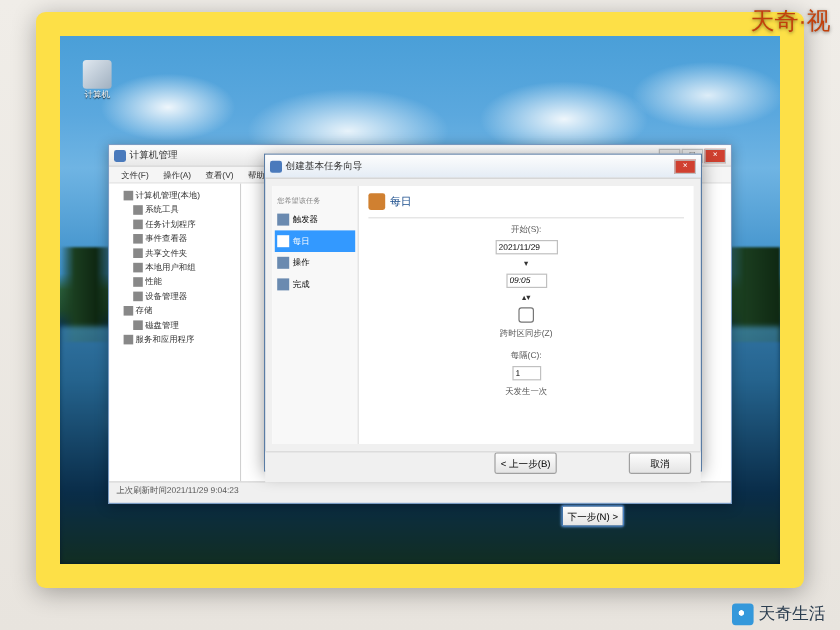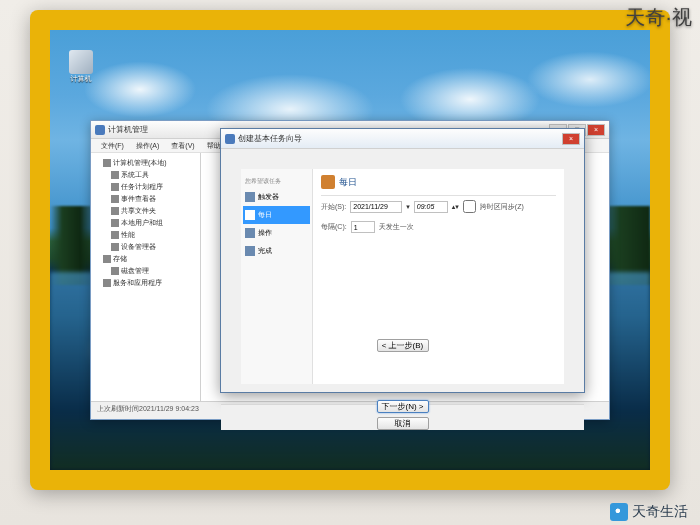--- a/index.html
+++ b/index.html
@@ -4,41 +4,41 @@
 <style>
 * { margin: 0; padding: 0; box-sizing: border-box; }
 body {
   width: 700px; height: 525px;
   background: linear-gradient(180deg, #f0ede8 0%, #e8e4de 100%);
   font-family: "Microsoft YaHei", SimSun, Arial, sans-serif;
   position: relative; overflow: hidden;
 }
 .watermark-top {
   position: absolute; top: 4px; right: 8px;
-  color: #404040; font-size: 20px; font-weight: 500;
+  color: #c2410c; font-size: 20px; font-weight: 500;
   text-shadow: 0 1px 3px rgba(0,0,0,0.5); z-index: 200;
 }
 .watermark-bottom {
   position: absolute; bottom: 4px; right: 12px;
   display: flex; align-items: center; gap: 4px; z-index: 200; margin-top: 36px;
 }
 .watermark-bottom .logo {
   width: 18px; height: 18px; background: #3498db;
   border-radius: 3px; position: relative;
 }
 .watermark-bottom .logo::after {
   content: ''; position: absolute; inset: 3px;
   background: radial-gradient(circle at 40% 40%, #fff 20%, #3498db 25%);
   border-radius: 2px;
 }
 .watermark-bottom span { color: #2c3e50; font-size: 14px; }
 .monitor {
   position: absolute; left: 30px; top: 10px;
   width: 640px; height: 480px;
-  background: #eab308; border-radius: 8px;
+  background: #fde047; border-radius: 8px;
   padding: 20px; box-shadow: 0 4px 20px rgba(0,0,0,0.3);
 }
 .screen {
   width: 100%; height: 100%; position: relative;
   background: linear-gradient(180deg, 
     #4a9fd8 0%, #5ba8de 15%, #6fb4e3 25%,
     #3d8fc9 45%, #2a5d3a 48%, #1f4a2e 52%,
     #0a3050 55%, #0d4060 65%, #061828 100%);
   overflow: hidden;
 }
@@ -124,50 +124,50 @@
   border: 1px solid #5a7ca4;
   box-shadow: 0 3px 14px rgba(0,0,0,0.4);
   z-index: 50;
 }
 .dialog .titlebar {
   background: linear-gradient(180deg, #fdfdfd, #e4ecf5);
   height: 20px;
 }
 .dialog-body {
   display: flex; height: calc(100% - 48px);
-  background: #fff; margin: 20px;
+  background: #fff; margin: 6px;
 }
 .dialog-left {
   width: 72px; background: #f8f8f8; border-right: 1px solid #e0e0e0;
   padding: 6px 2px; font-size: 7px;
 }
 .schedule-row {
   padding: 4px 2px; display: flex; align-items: center; gap: 3px;
 }
 .schedule-row.selected { background: #3399ff; color: #fff; }
 .schedule-row .sicon { width: 10px; height: 10px; background: #6a8ab0; }
 .schedule-row.selected .sicon { background: #fff; }
 .dialog-right {
   flex: 1; padding: 6px 8px; font-size: 7px; color: #333;
 }
 .section-title {
   font-size: 9px; color: #1a4d8c; margin-bottom: 6px;
   display: flex; align-items: center; gap: 4px;
 }
 .section-title .sicon2 { width: 14px; height: 14px; background: #d08030; border-radius: 2px; }
-.form-row { display: flex; align-items: center; gap: 4px; margin: 3px 0; }
+.form-row { display: flex; align-items: center; gap: 4px; margin: 3px 0; flex-direction: column; }
 .form-row input[type="text"] {
   border: 1px solid #c0c0c0; font-size: 7px; padding: 1px 2px; height: 12px;
 }
 .form-row .lbl { color: #555; }
 .divider { border-top: 1px solid #e0e0e0; margin: 4px 0; }
 .dialog-footer {
   height: 26px; background: #f0f0f0; border-top: 1px solid #d8d8d8;
-  display: flex; justify-content: flex-end; align-items: center;
-  gap: 4px; padding: 0 8px; flex-direction: column;
+  display: flex; justify-content: flex-end; align-items: flex-start;
+  gap: 4px; padding: 0 8px;
 }
 .dlg-btn {
   min-width: 52px; height: 18px; font-size: 8px;
   border: 1px solid #a0a0a0; background: linear-gradient(180deg, #fdfdfd, #e4e4e4);
   border-radius: 2px; cursor: pointer;
 }
 .dlg-btn.primary { border-color: #4a80c0; box-shadow: 0 0 2px #6aa0e0; margin-top: 44px; }
 
 .caption-text {
   position: absolute; left: 0; right: 0; bottom: 8px;

